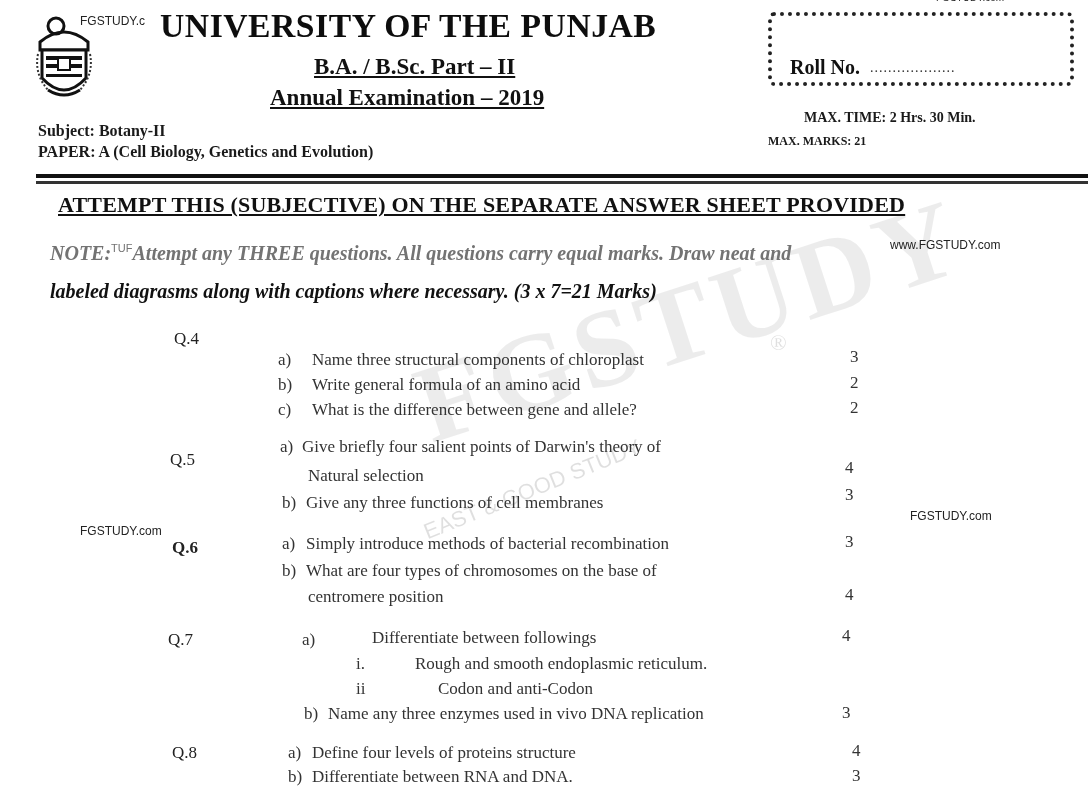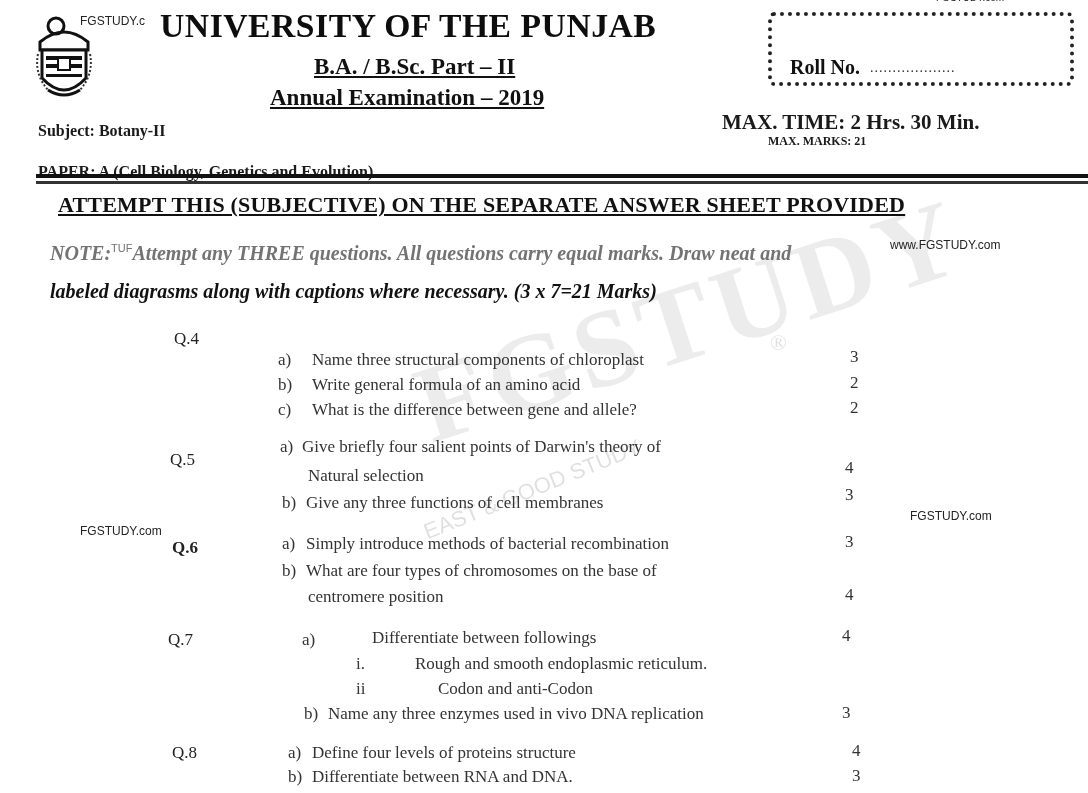--- a/index.html
+++ b/index.html
@@ -4,25 +4,25 @@
 <style>
   html, body { margin:0; padding:0; background:#ffffff; }
   body { width:1088px; height:793px; position:relative; overflow:hidden; font-family:"Liberation Serif", serif; color:#111; }
   .abs { position:absolute; white-space:nowrap; }
   .wm-small { font-family:"Liberation Sans", sans-serif; font-size:12px; color:#222; }
   .logo { left:34px; top:14px; width:60px; height:92px; }
   .uni-title { left:160px; top:8px; font-size:33px; font-weight:bold; letter-spacing:0.5px; transform:scaleX(1.02); transform-origin:left; color:#0d0d0d; }
   .sub1 { left:314px; top:54px; font-size:23px; font-weight:bold; text-decoration:underline; color:#111;text-align:right; }
   .sub2 { left:270px; top:85px; font-size:23px; font-weight:bold; text-decoration:underline; color:#111; }
   .subject { left:38px; top:122px; font-size:16px; font-weight:bold; color:#1a1a1a; }
-  .paper { left:38px; top:143px; font-size:16px; font-weight:bold; color:#1a1a1a;margin-top:20px; }
+  .paper { left:38px; top:143px; font-size:16px; font-weight:bold; color:#1a1a1a; }
   .rollbox { left:768px; top:12px; width:306px; height:74px; border:4px dotted #222; border-radius:6px; box-sizing:border-box; }
   .roll-label { left:790px; top:56px; font-size:20px; font-weight:bold; color:#111; }
   .roll-dots { left:870px; top:60px; font-size:14px; letter-spacing:1px; color:#333; }
-  .maxtime { left:722px; top:110px; font-size:21px; font-weight:bold; color:#1a1a1a; }
+  .maxtime { left:804px; top:110px; font-size:14px; font-weight:bold; color:#1a1a1a; }
   .maxmarks { left:768px; top:134px; font-size:12px; font-weight:bold; color:#1a1a1a; }
   .rule1 { left:36px; top:174px; width:1052px; height:4px; background:#111; }
   .rule2 { left:36px; top:181px; width:1052px; height:3px; background:#333; }
   .attempt { left:58px; top:192px; font-size:22px; font-weight:bold; text-decoration:underline; color:#111; letter-spacing:0.2px; }
   .note1 { left:50px; top:242px; font-size:20px; font-weight:bold; font-style:italic; color:#737373; }
   .note2 { left:50px; top:280px; font-size:20px; font-weight:bold; font-style:italic; color:#111; }
   .note-label { font-style:italic; }
   .tuf { font-size:11px; vertical-align:super; font-style:normal; font-family:"Liberation Sans", sans-serif; font-weight:normal; }
   .qnum { font-size:17px; color:#222; }
   .qtext { font-size:17px; color:#333; }

